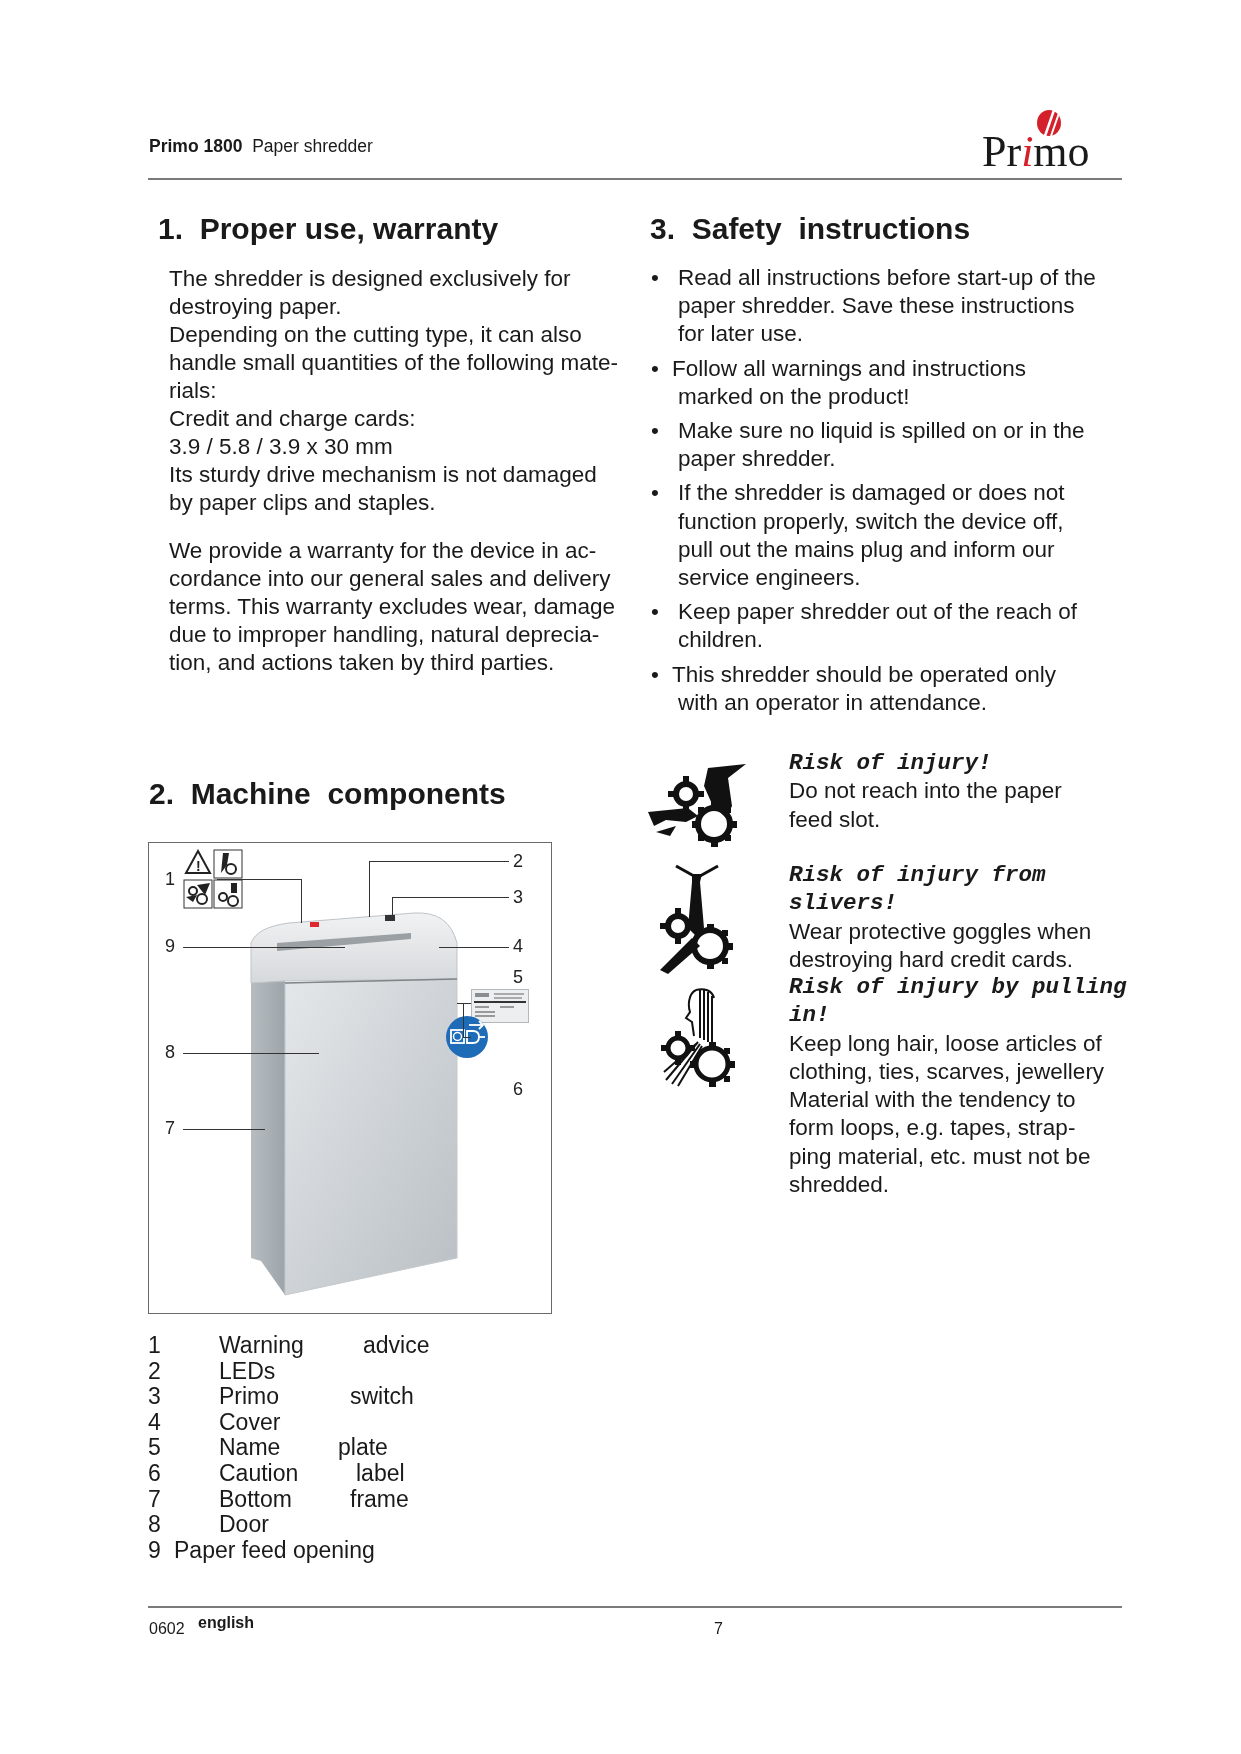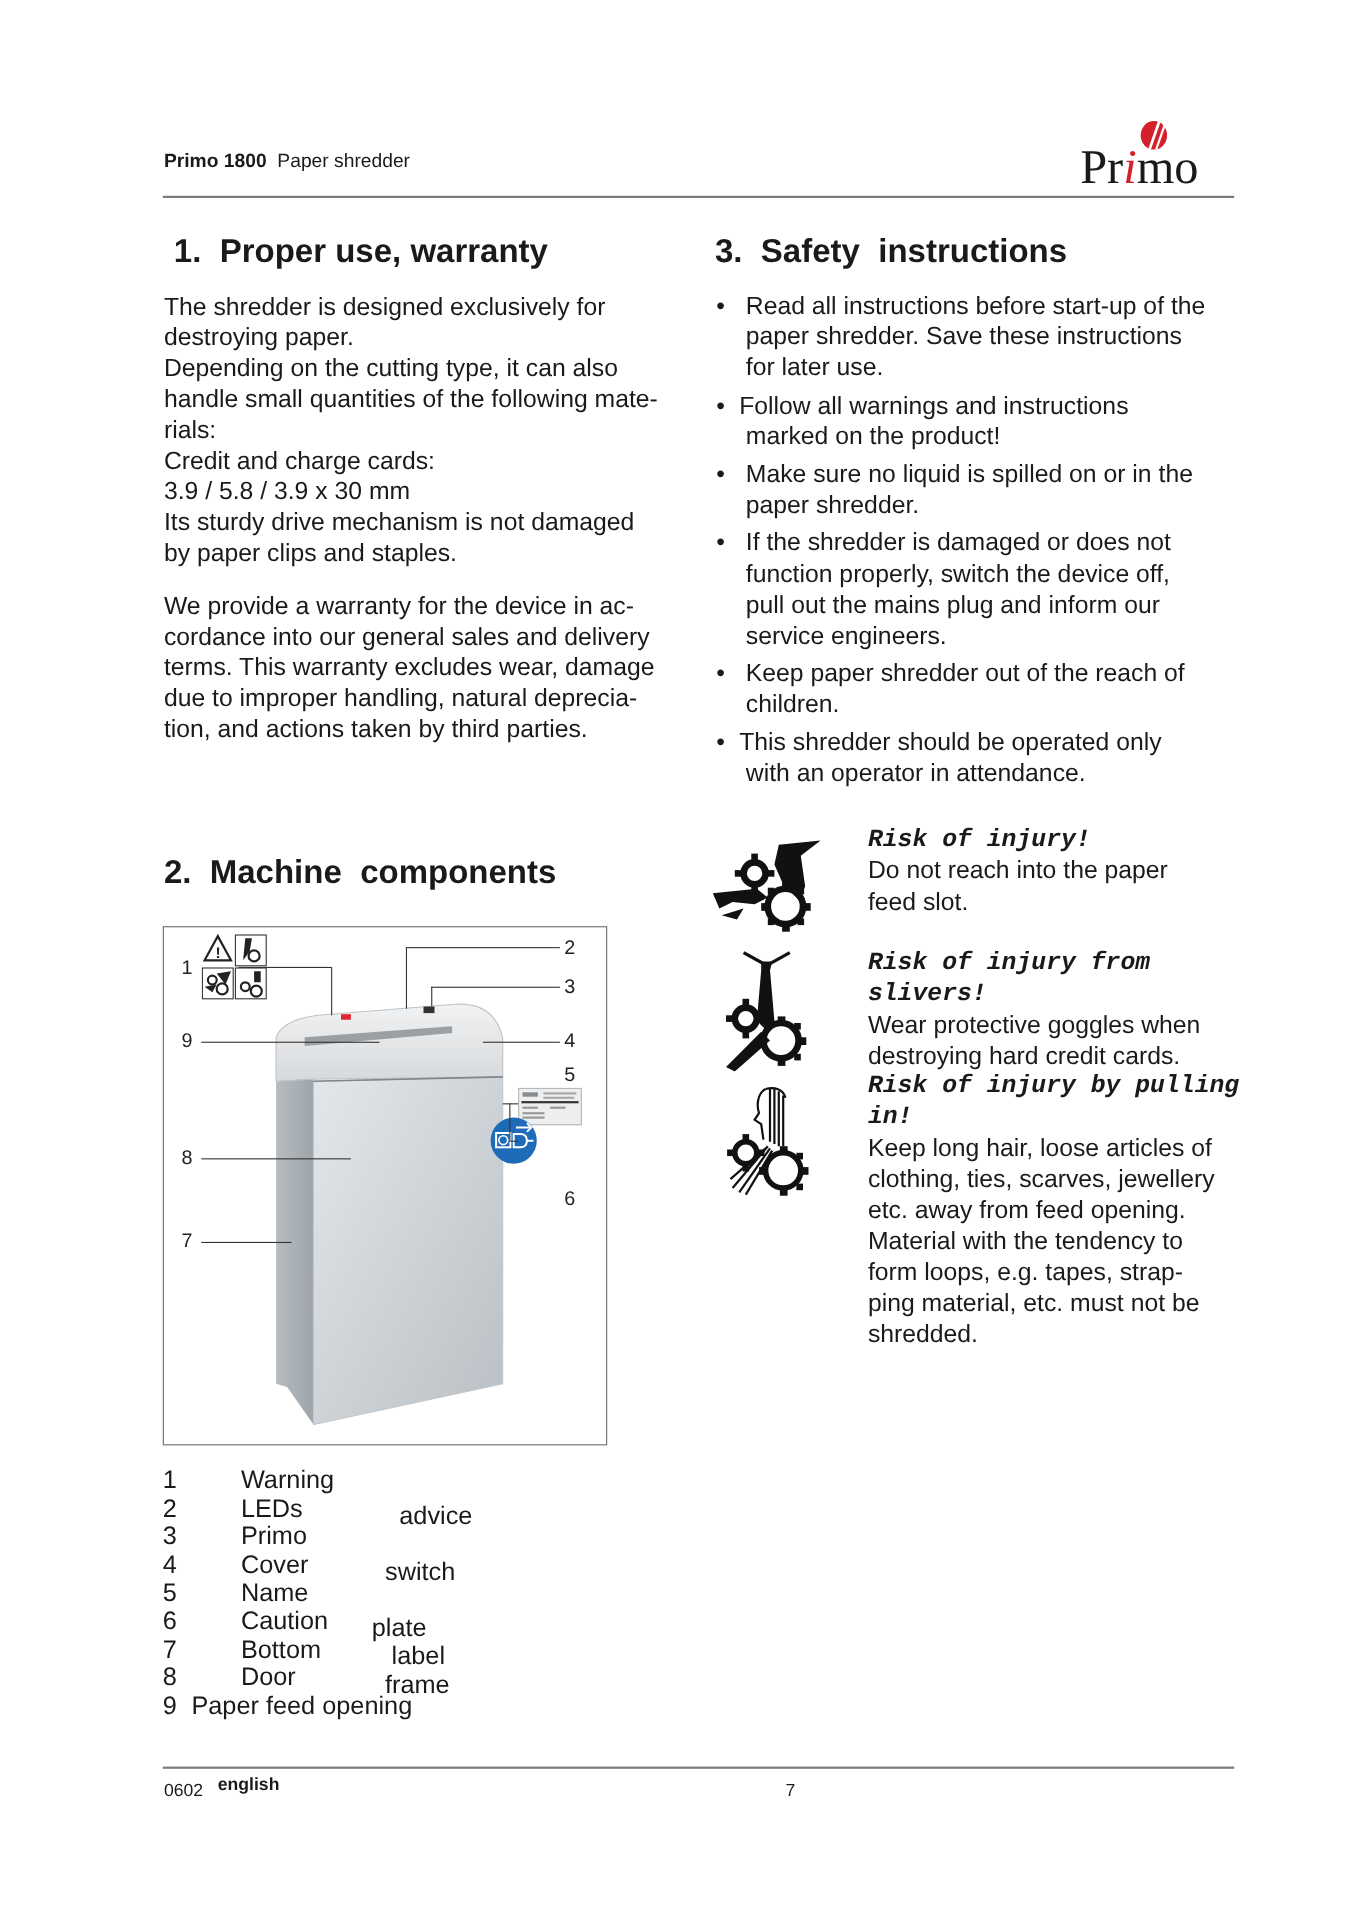--- a/index.html
+++ b/index.html
@@ -7,35 +7,35 @@
          font-family: "Liberation Sans", "DejaVu Sans", sans-serif; color: #1a1a1a; }
   .abs { position: absolute; }
   .hdr-title { left: 149px; top: 136px; font-size: 17.5px; }
   .hdr-title b { font-weight: bold; }
   .logo { left: 982px; top: 108px; width: 140px; height: 70px; }
   .logo-text { position: absolute; left: 0; top: 22px; font-family: "Liberation Serif", "DejaVu Serif", serif;
                font-size: 44px; color: #1a1a1a; letter-spacing: 0px; line-height: 1; }
   .logo-text .i { color: #d4202a; font-style: italic; }
   .rule { left: 148px; width: 974px; height: 2px; background: #7a7a7a; }
   h2 { margin: 0; font-size: 30px; font-weight: bold; position: absolute; white-space: pre; }
-  .body { font-size: 22.5px; line-height: 28px; position: absolute; }
+  .body { font-size: 22.5px; line-height: 28px; position: absolute; margin-left: 20px; }
   .body p { margin: 0; }
   .bullets { position: absolute; left: 648px; top: 264px; width: 480px; font-size: 22.5px; line-height: 28.2px; }
   .bullet { position: relative; padding-left: 30px; margin-bottom: 6px; }
   .bullet .dot { position: absolute; left: 0; top: 0; width: 14px; text-align: center; }
   .bullet.tight { padding-left: 24px; }
   .bullet.tight .cont { padding-left: 6px; display: block; }
   .figure { left: 148px; top: 842px; width: 402px; height: 470px; border: 1.5px solid #6a6a6a; background: #fff; }
   .callout { position: absolute; font-size: 18px; color: #222; }
   .line { position: absolute; background: #333; }
   .legend { left: 148px; top: 1333px; font-size: 23px; line-height: 25.6px; position: absolute; }
   .legend .row { position: relative; height: 25.6px; white-space: nowrap; }
   .legend .n { position: absolute; left: 0; }
   .legend .w1 { position: absolute; left: 71px; }
-  .legend .w2 { position: absolute; margin-top: 32px; }
+  .legend .w2 { position: absolute; }
   .risk { position: absolute; left: 789px; width: 340px; font-size: 22.5px; line-height: 28.3px; }
   .risk .t { font-weight: bold; font-style: italic; font-family: Liberation Mono, monospace; }
   .footer-code { left: 149px; top: 1620px; font-size: 16px; }
   .footer-lang { left: 198px; top: 1614px; font-size: 16px; font-weight: bold; }
   .footer-page { left: 714px; top: 1620px; font-size: 16px; }
 </style>
 </head>
 <body>
 
 <div class="abs hdr-title">
@@ -202,21 +202,20 @@
     <path d="M38 56 L6 94"></path>
       <path d="M40 58 L12 98"></path>
       <path d="M36 58 L4 86"></path>
       <path d="M42 60 L18 100"></path>
   </g>
 </svg>
 <div class="risk" style="top:973px">
   <div class="t">Risk of injury by pulling in!</div>
   <div>Keep long hair, loose articles of</div>
   <div>clothing, ties, scarves, jewellery</div>
-  <div>etc. away from feed opening.</div>
   <div>Material with the tendency to</div>
   <div>form loops, e.g. tapes, strap-</div>
   <div>ping material, etc. must not be</div>
   <div>shredded.</div>
 </div>
 
 <h2 style="left:149px; top:777px">2.  Machine  components</h2>
 
 <div class="abs figure">
 

